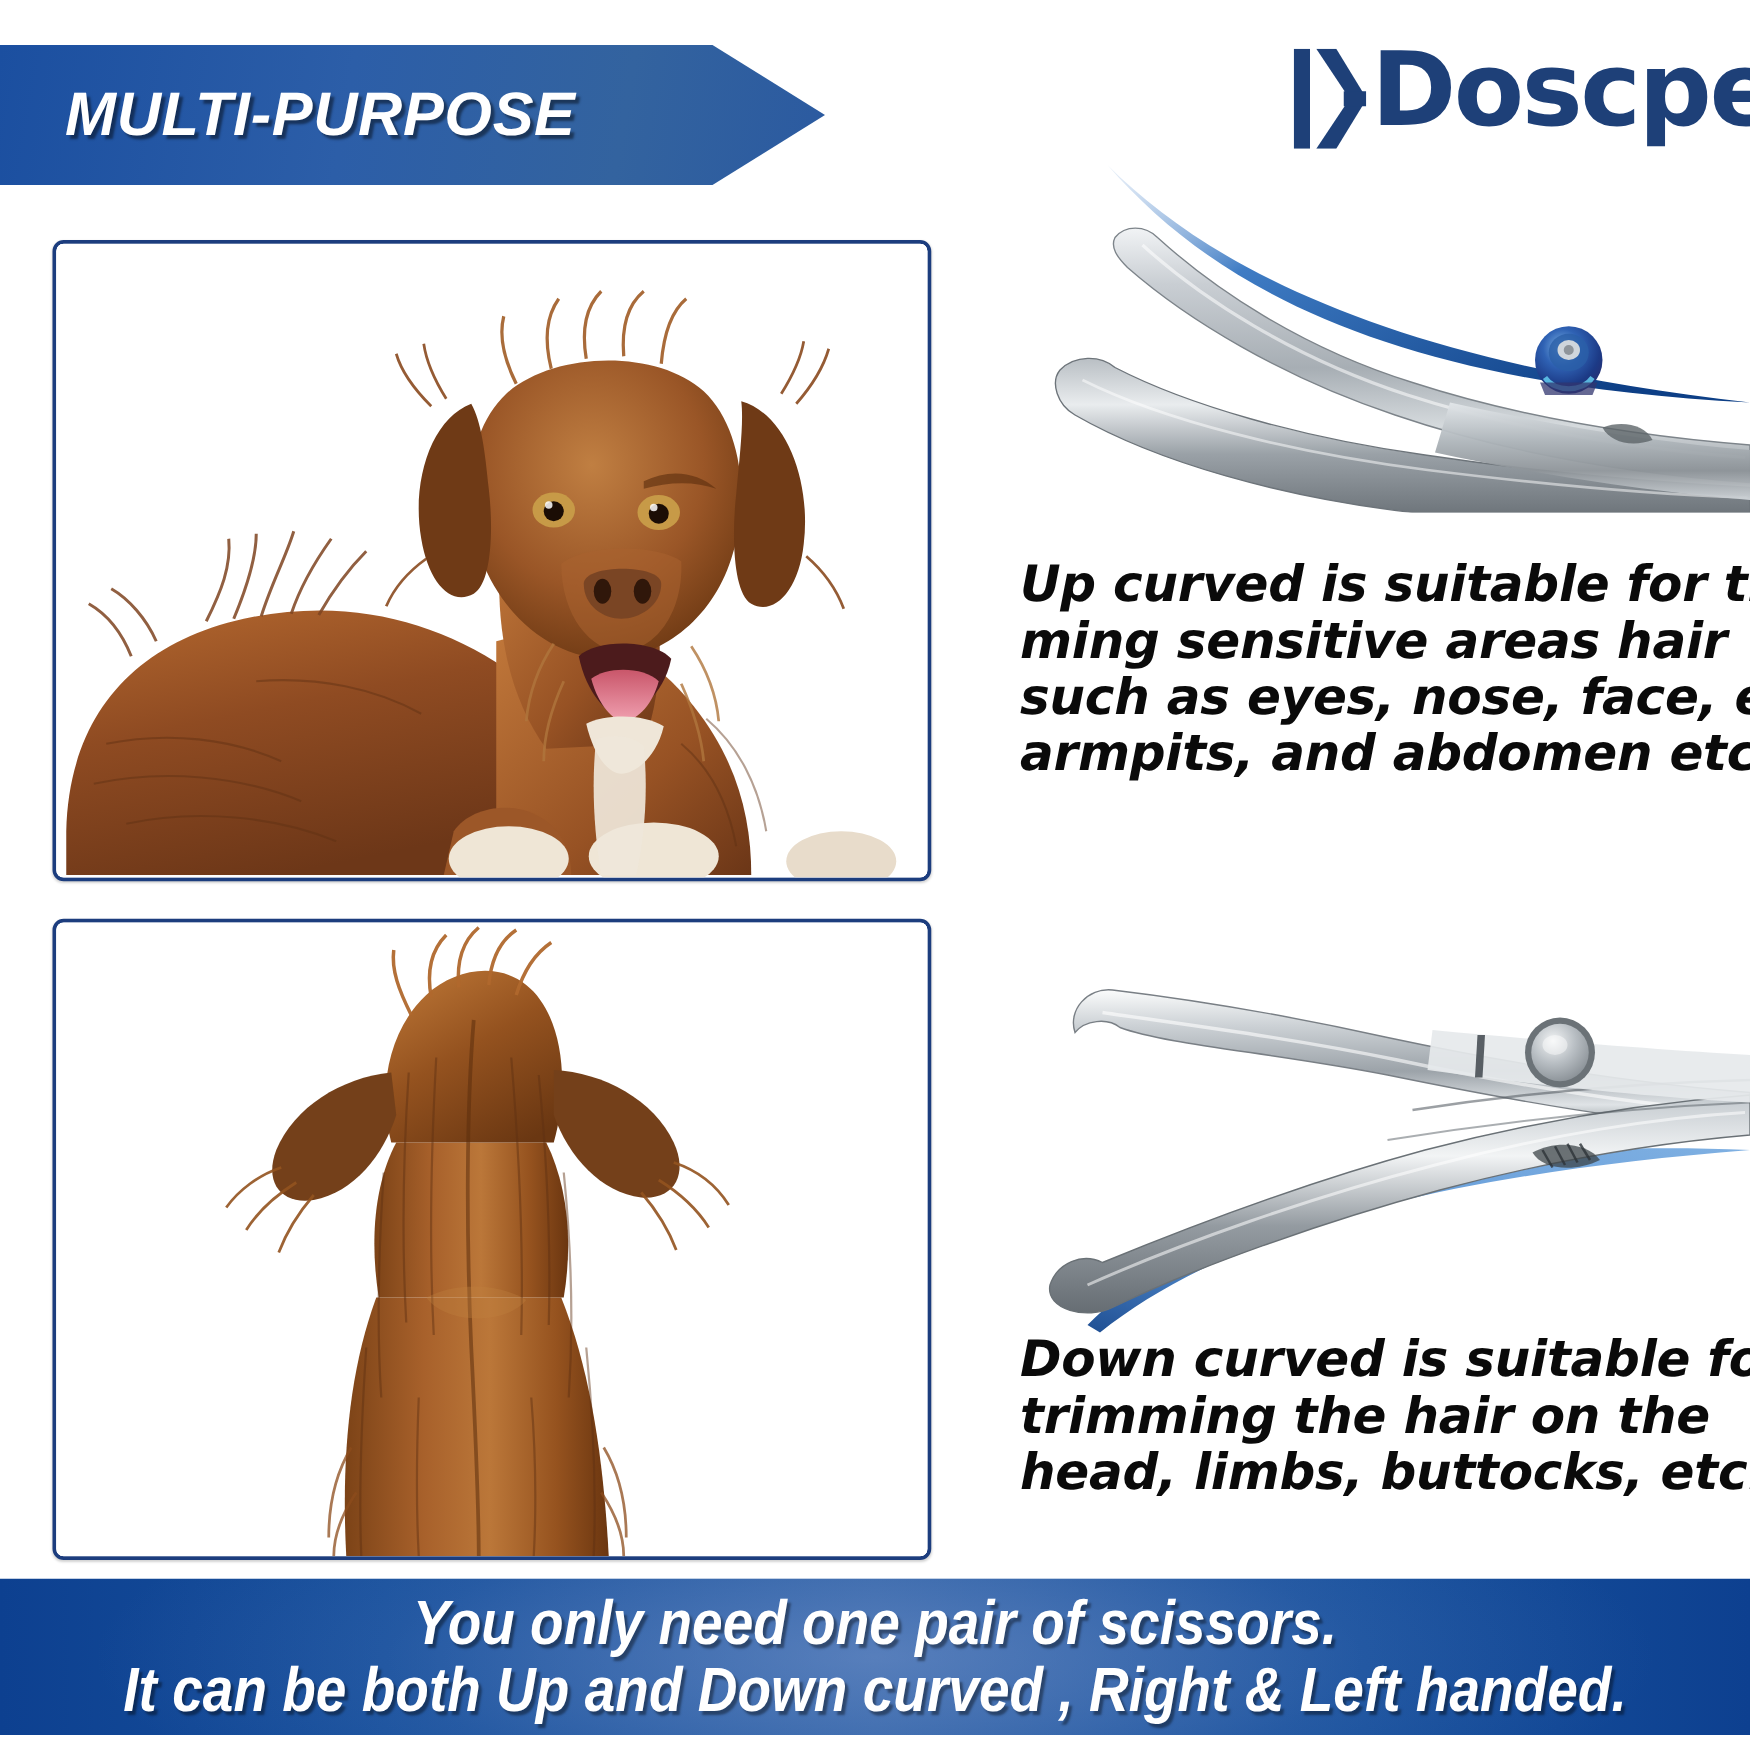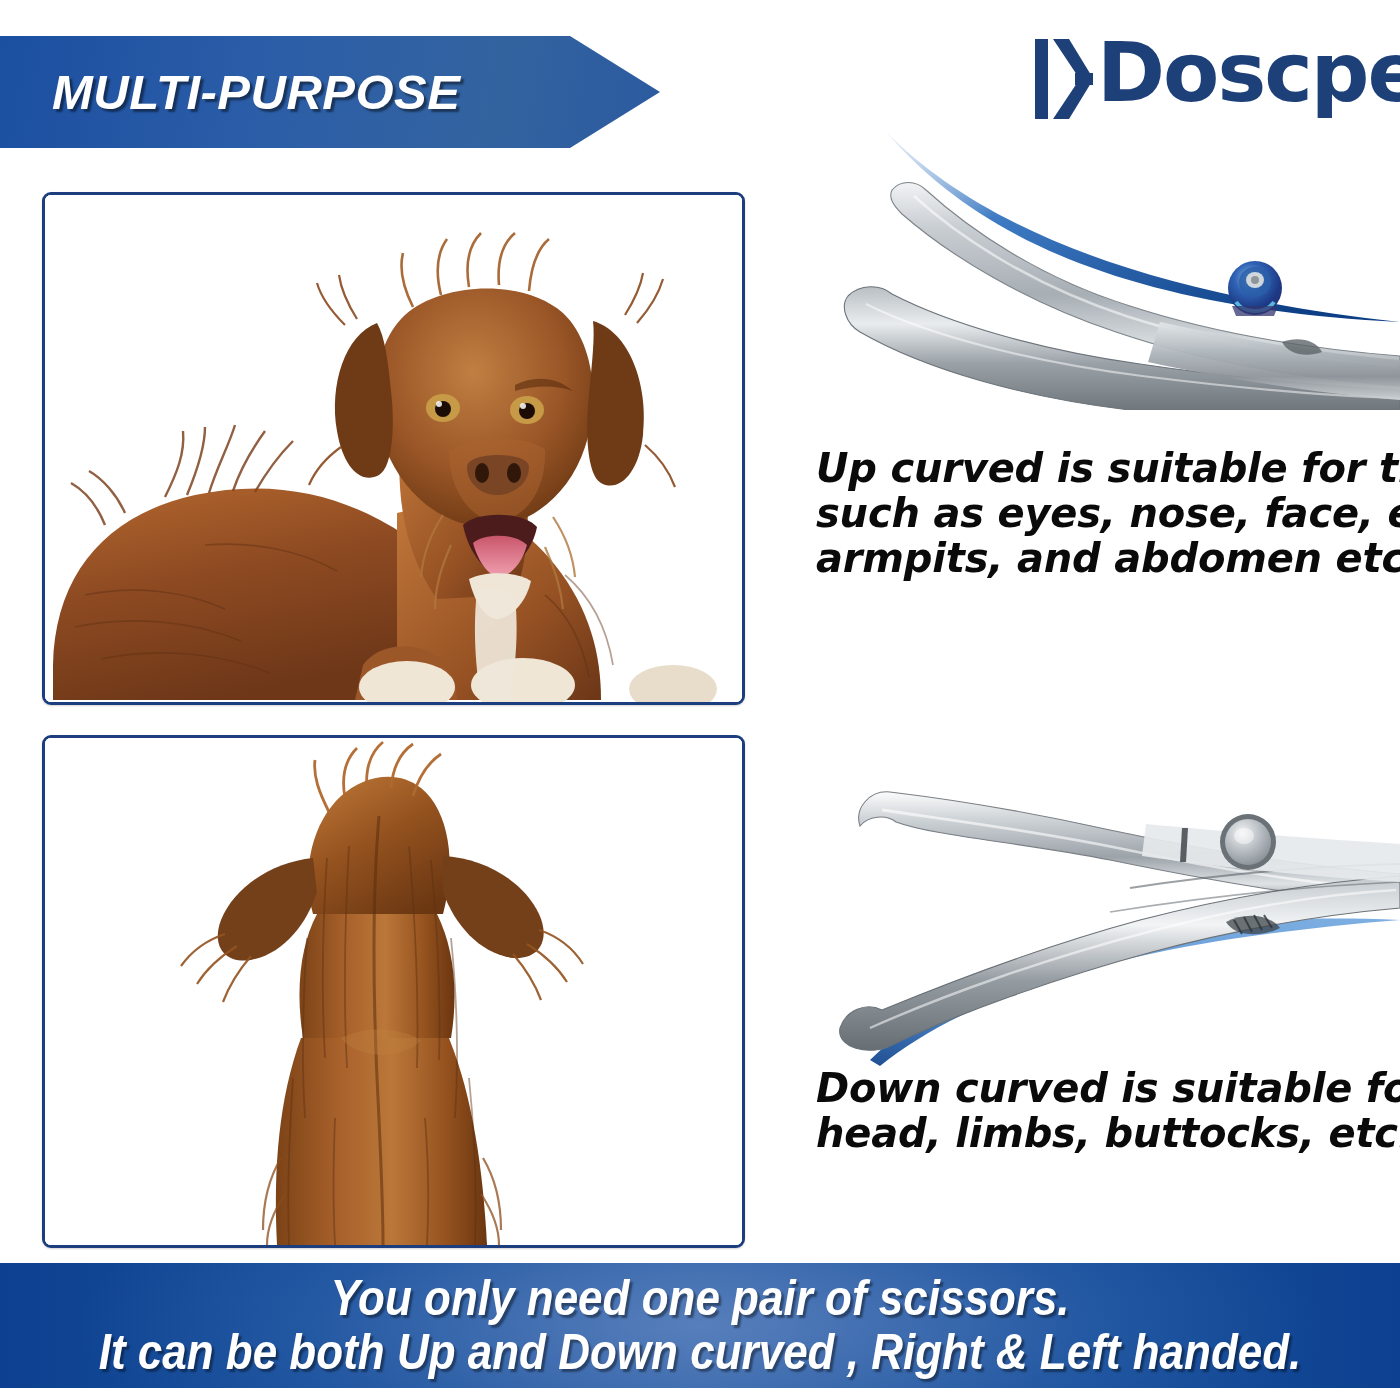--- a/index.html
+++ b/index.html
@@ -407,25 +407,27 @@
   <g stroke="#2d3338" stroke-width="2" opacity=".8">
     <path d="M404 150 L412 164"></path>
     <path d="M414 147 L422 162"></path>
     <path d="M424 145 L432 160"></path>
     <path d="M434 145 L442 158"></path>
   </g>
 </svg>
 
 <div class="desc" id="desc-up">
   <span class="desc-line">Up curved is suitable for trim-</span>
+  <span class="desc-line">ming sensitive areas hair</span>
   <span class="desc-line">such as eyes, nose, face, ears,</span>
   <span class="desc-line">armpits, and abdomen etc.</span>
 </div>
 
 <div class="desc" id="desc-down">
   <span class="desc-line">Down curved is suitable for</span>
+  <span class="desc-line">trimming the hair on the</span>
   <span class="desc-line">head, limbs, buttocks, etc.</span>
 </div>
 
 <div id="bottom-banner">
   <div class="bottom-line" id="bottom-line-1">You only need one pair of scissors.</div>
   <div class="bottom-line" id="bottom-line-2">It can be both Up and Down curved , Right &amp; Left handed.</div>
 </div>
 
 </body></html>

